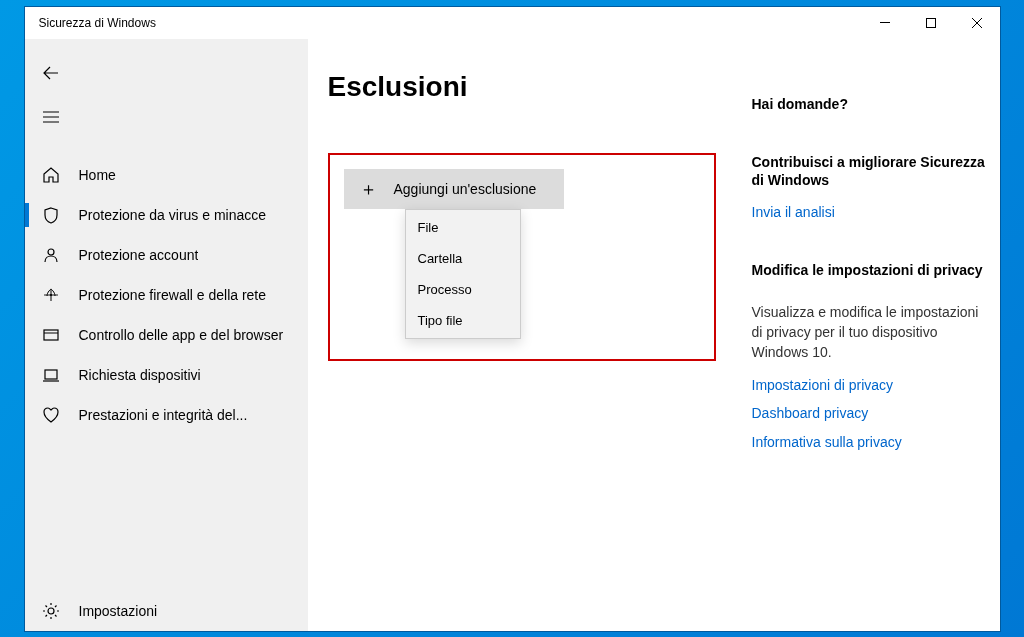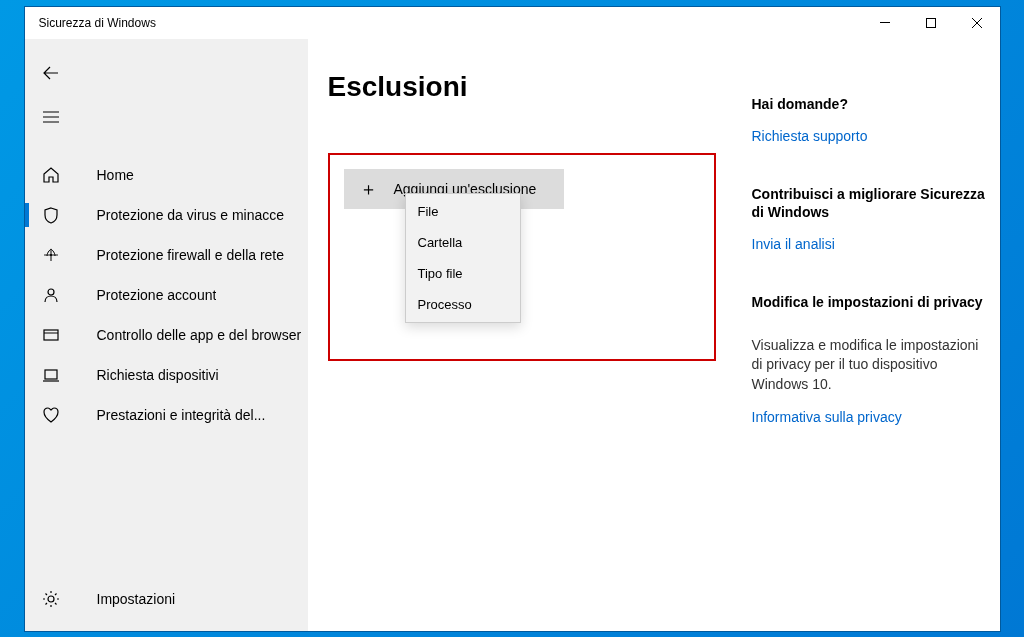--- a/index.html
+++ b/index.html
@@ -14,33 +14,33 @@
     
     .body { flex: 1; display: flex; overflow: hidden; }
     
     .sidebar { width: 283px; background: #f0f0f0; border-right: none; display: flex; flex-direction: column; padding-top: 14px; }
     .back-btn { width: 40px; height: 40px; display: flex; align-items: center; justify-content: center; margin-left: 6px; cursor: pointer; }
     .menu-btn { width: 40px; height: 40px; display: flex; align-items: center; justify-content: center; margin-left: 6px; margin-top: 4px; cursor: pointer; }
     .nav { margin-top: 18px; flex: 1; }
     .nav-item { height: 40px; display: flex; align-items: center; padding-left: 16px; cursor: pointer; font-size: 14px; color: #000; position: relative; }
     .nav-item.active::before { content: ""; position: absolute; left: 0; top: 8px; bottom: 8px; width: 4px; background: #0078d4; }
     .nav-icon { width: 20px; height: 20px; margin-right: 18px; display: flex; align-items: center; justify-content: center; flex-shrink: 0; }
-    .nav-label { white-space: nowrap; overflow: hidden; text-overflow: ellipsis; margin-left: 18px; }
-    .sidebar-footer { padding-bottom: 12px; }
+    .nav-label { white-space: nowrap; overflow: hidden; text-overflow: ellipsis; }
+    .sidebar-footer { }
     
     .content { flex: 1; display: flex; overflow: hidden; background: #fff; }
     .main { flex: 1; padding: 32px 20px 0 20px; }
     .page-title { font-size: 28px; font-weight: 700; color: #000; }
     .page-desc { font-size: 14px; color: #333; line-height: 1.4; max-width: 430px; }
     
     .highlight-box { border: 2px solid #c00; margin-top: 50px; padding: 14px; width: 388px; height: 208px; position: relative; }
     .add-btn { background: #dcdcdc; border: none; height: 40px; width: 220px; display: flex; align-items: center; padding-left: 16px; font-size: 14px; cursor: pointer; color: #000; }
     .add-btn-icon { margin-right: 16px; font-size: 18px; font-weight: 300; }
     
-    .dropdown { position: absolute; top: 38px; left: 75px; width: 116px; background: #f2f2f2; border: 1px solid #ccc; box-shadow: 0 4px 12px rgba(0,0,0,0.15); padding: 2px 0; }
+    .dropdown { position: absolute; top: 54px; left: 75px; width: 116px; background: #f2f2f2; border: 1px solid #ccc; box-shadow: 0 4px 12px rgba(0,0,0,0.15); padding: 2px 0; }
     .dropdown-item { padding: 8px 12px; font-size: 13px; color: #000; cursor: pointer; }
     
     .right-panel { width: 248px; padding: 56px 8px 0 0; font-size: 14px; }
     .right-section { margin-bottom: 40px; }
     .right-heading { font-weight: 600; color: #000; margin-bottom: 14px; line-height: 1.3; }
     .right-text { color: #333; line-height: 1.4; margin-bottom: 14px; margin-top: 24px; }
     .right-link { color: #0066cc; cursor: pointer; display: block; margin-bottom: 10px; line-height: 1.3; }
     
     svg { display: block; }
   </style>
@@ -95,34 +95,34 @@
           <span class="nav-icon">
             <svg width="18" height="18">
                 <path d="M9 2 L15 4 L15 9 C15 13 12 16 9 17 C6 16 3 13 3 9 L3 4 Z" fill="none" stroke="#000" stroke-width="1.2"></path>
               </svg>
           </span>
           <span class="nav-label">Protezione da virus e minacce</span>
         </div>
         <div class="nav-item">
           <span class="nav-icon">
             <svg width="18" height="18">
+                <circle cx="9" cy="6" r="3" fill="none" stroke="#000" stroke-width="1.2"></circle>
+                <path d="M3 16 C3 12 6 10 9 10 C12 10 15 12 15 16" fill="none" stroke="#000" stroke-width="1.2"></path>
+              </svg>
+          </span>
+          <span class="nav-label">Protezione account</span>
+        </div>
+        <div class="nav-item">
+          <span class="nav-icon">
+            <svg width="18" height="18">
                 <path d="M9 3 C9 3 5 6 5 10 M9 3 C9 3 13 6 13 10 M2 9 C2 9 6 9 9 9 C12 9 16 9 16 9 M9 3 L9 15" fill="none" stroke="#000" stroke-width="1"></path>
                 <circle cx="9" cy="9" r="1" fill="#000"></circle>
               </svg>
           </span>
           <span class="nav-label">Protezione firewall e della rete</span>
-        </div>
-        <div class="nav-item">
-          <span class="nav-icon">
-            <svg width="18" height="18">
-                <circle cx="9" cy="6" r="3" fill="none" stroke="#000" stroke-width="1.2"></circle>
-                <path d="M3 16 C3 12 6 10 9 10 C12 10 15 12 15 16" fill="none" stroke="#000" stroke-width="1.2"></path>
-              </svg>
-          </span>
-          <span class="nav-label">Protezione account</span>
         </div>
         <div class="nav-item">
           <span class="nav-icon">
             <svg width="18" height="18">
                 <rect x="2" y="4" width="14" height="10" fill="none" stroke="#000" stroke-width="1.2"></rect>
                 <path d="M2 7 H16" stroke="#000" stroke-width="1"></path>
               </svg>
           </span>
           <span class="nav-label">Controllo delle app e del browser</span>
         </div>
@@ -163,36 +163,37 @@
         <h1 class="page-title">Esclusioni</h1>
 
         <div class="highlight-box">
           <button class="add-btn">
             <span class="add-btn-icon">＋</span>
             <span>Aggiungi un'esclusione</span>
           </button>
           <div class="dropdown">
             <div class="dropdown-item">File</div>
             <div class="dropdown-item">Cartella</div>
+            <div class="dropdown-item">Processo</div>
             <div class="dropdown-item">Tipo file</div>
-            <div class="dropdown-item">Processo</div>
           </div>
         </div>
       </div>
 
       <div class="right-panel">
         <div class="right-section">
           <div class="right-heading">Hai domande?</div>
-          <a class="right-link">Richiesta supporto</a>
         </div>
         <div class="right-section">
           <div class="right-heading">Contribuisci a migliorare Sicurezza di Windows</div>
           <a class="right-link">Invia il analisi</a>
         </div>
         <div class="right-section">
           <div class="right-heading">Modifica le impostazioni di privacy</div>
           <div class="right-text">Visualizza e modifica le impostazioni di privacy per il tuo dispositivo Windows 10.</div>
+          <a class="right-link">Impostazioni di privacy</a>
+          <a class="right-link">Dashboard privacy</a>
           <a class="right-link">Informativa sulla privacy</a>
         </div>
       </div>
     </div>
   </div>
 </div>
 
 </body></html>

